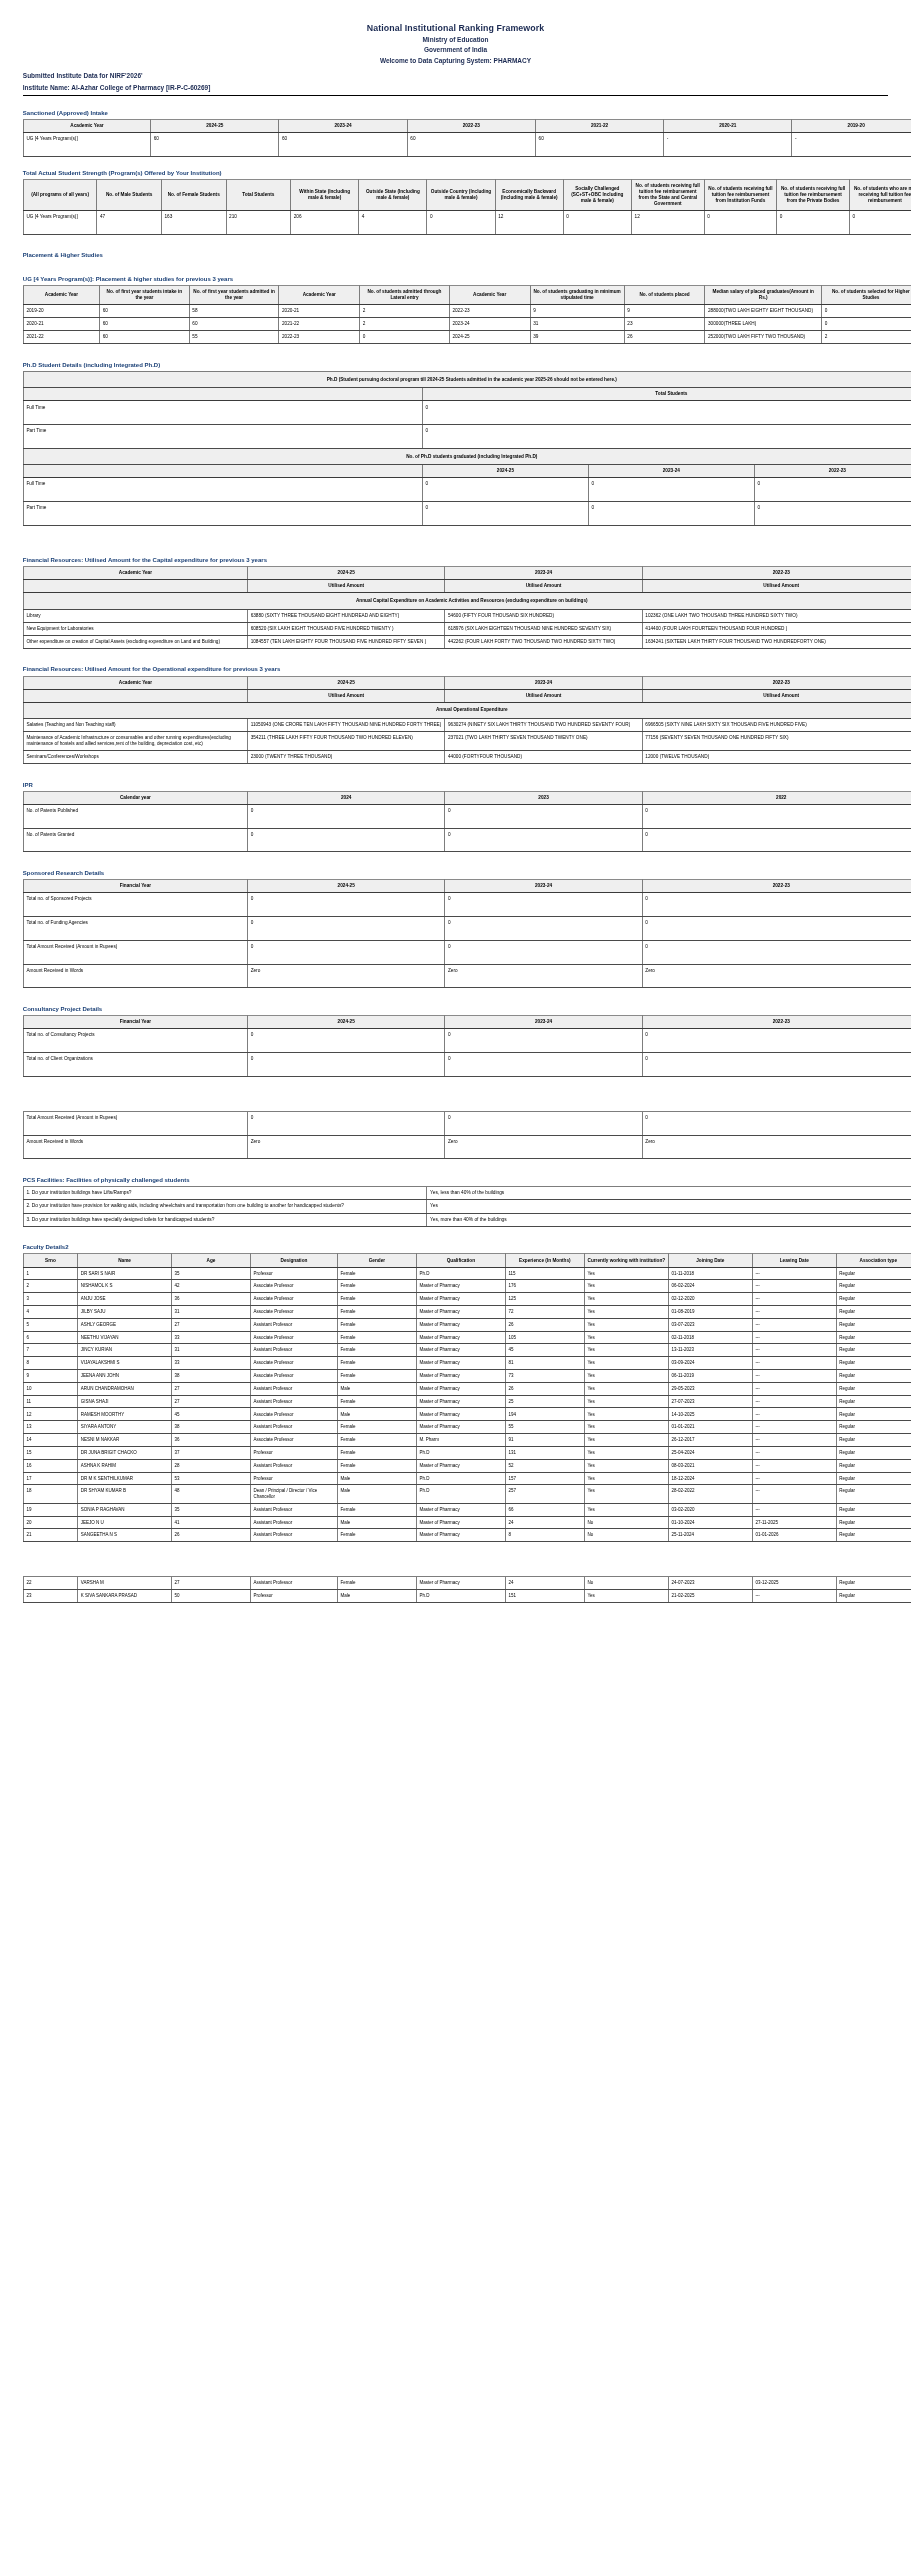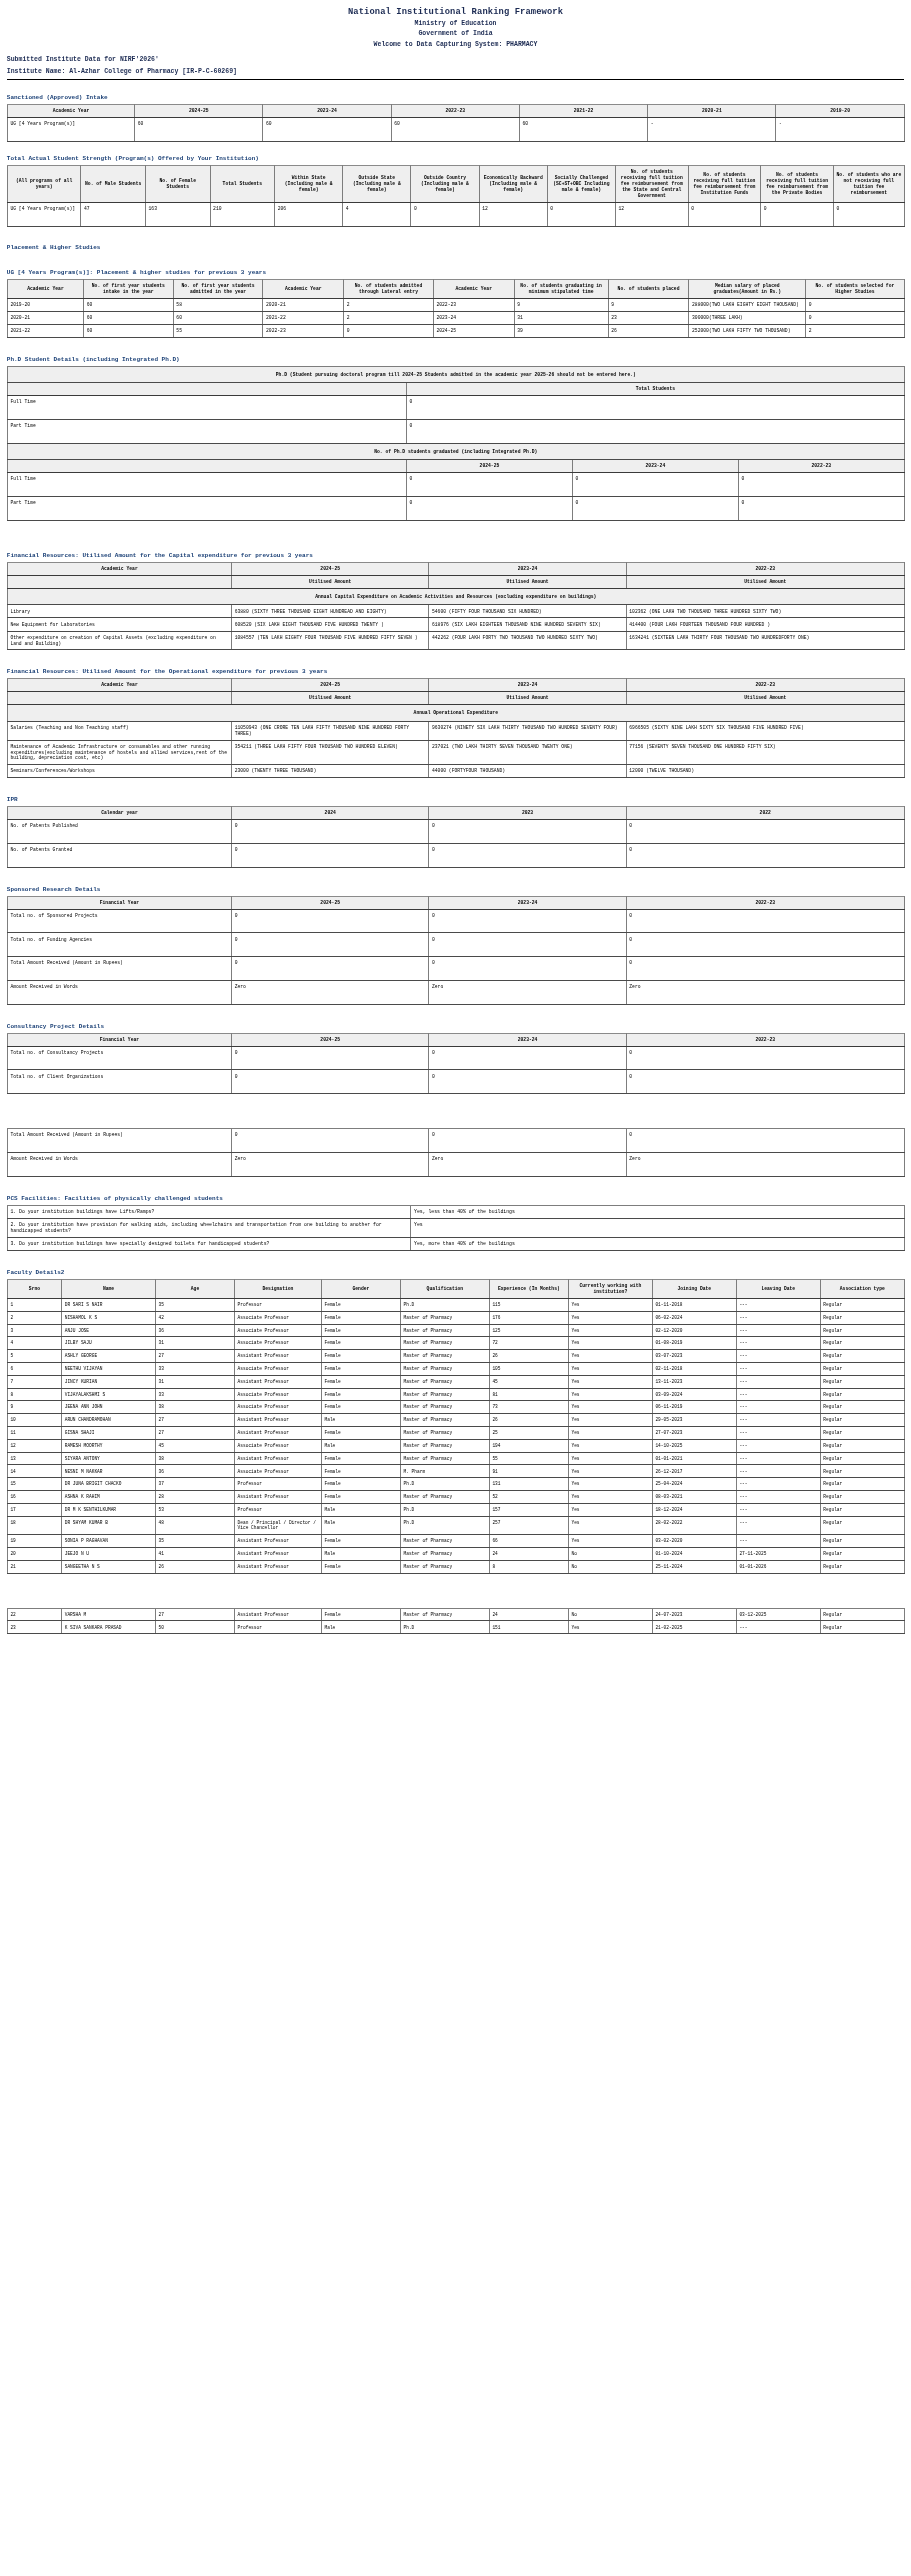--- a/index.html
+++ b/index.html
@@ -2,21 +2,21 @@
 <html style="font-size:8.3px"><head>
 <meta charset="utf-8">
 <style>
   html,body{margin:0;padding:0;background:#fff;}
   body{
     width:911px;
     font-family:"Liberation Sans","DejaVu Sans",sans-serif;
     color:#000;
     -webkit-font-smoothing:none;
   }
-  .page{width:911px;padding:0;box-sizing:border-box;font-family:Liberation Mono, monospace;}
+  .page{width:911px;padding:16px;box-sizing:border-box;}
   .hdr{text-align:center;color:#1b2a52;font-weight:bold;}
   .hdr .l1{font-size:8.8px;padding-top:6.8px;letter-spacing:0.1px;}
   .hdr .l2{font-size:6.5px;padding-top:3.1px;}
   .hdr .l3{font-size:6.5px;padding-top:3.1px;}
   .hdr .l4{font-size:6.5px;padding-top:3.6px;}
   .subhead{margin:8.3px 0 0 6.8px;color:#1b2a52;font-weight:bold;font-size:6.5px;}
   .subhead2{margin:5.2px 0 0 6.8px;color:#1b2a52;font-weight:bold;font-size:6.5px;}
   .rule{border-top:1.6px solid #000;margin:4.2px 6.8px 0 6.8px;}
   .sect{margin:13.5px 0 0 6.8px;color:#1b4076;font-weight:bold;font-size:6px;}
   .sect.big{margin-top:17.7px;}

